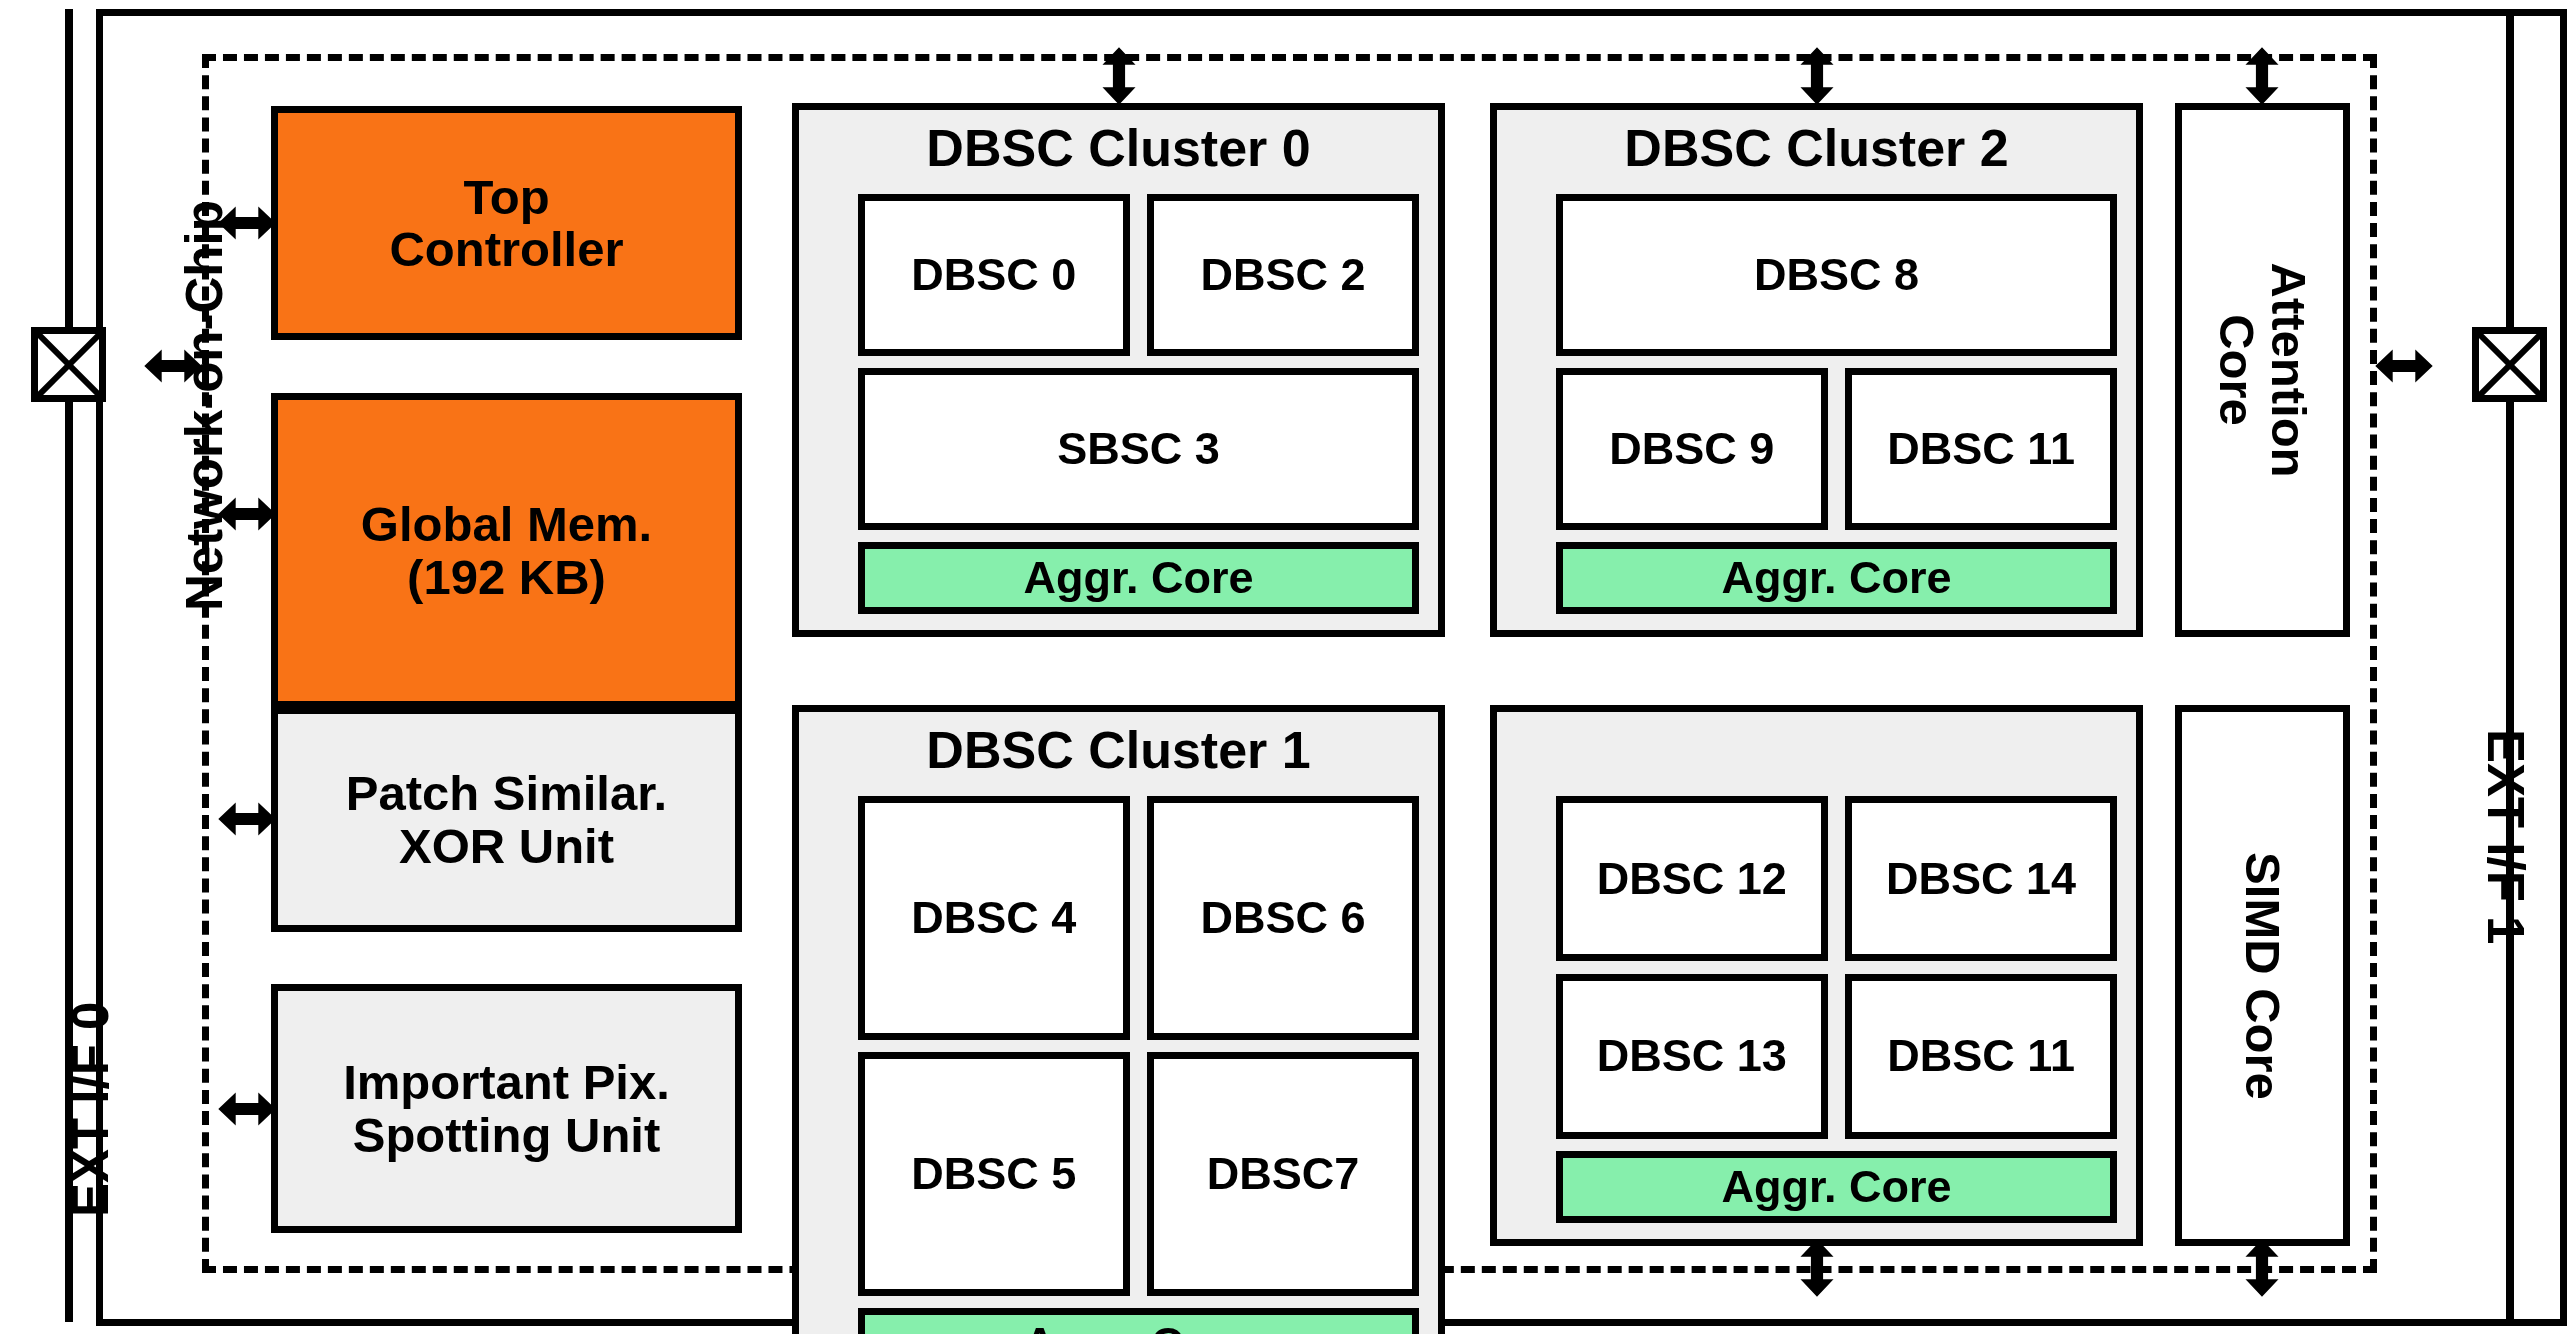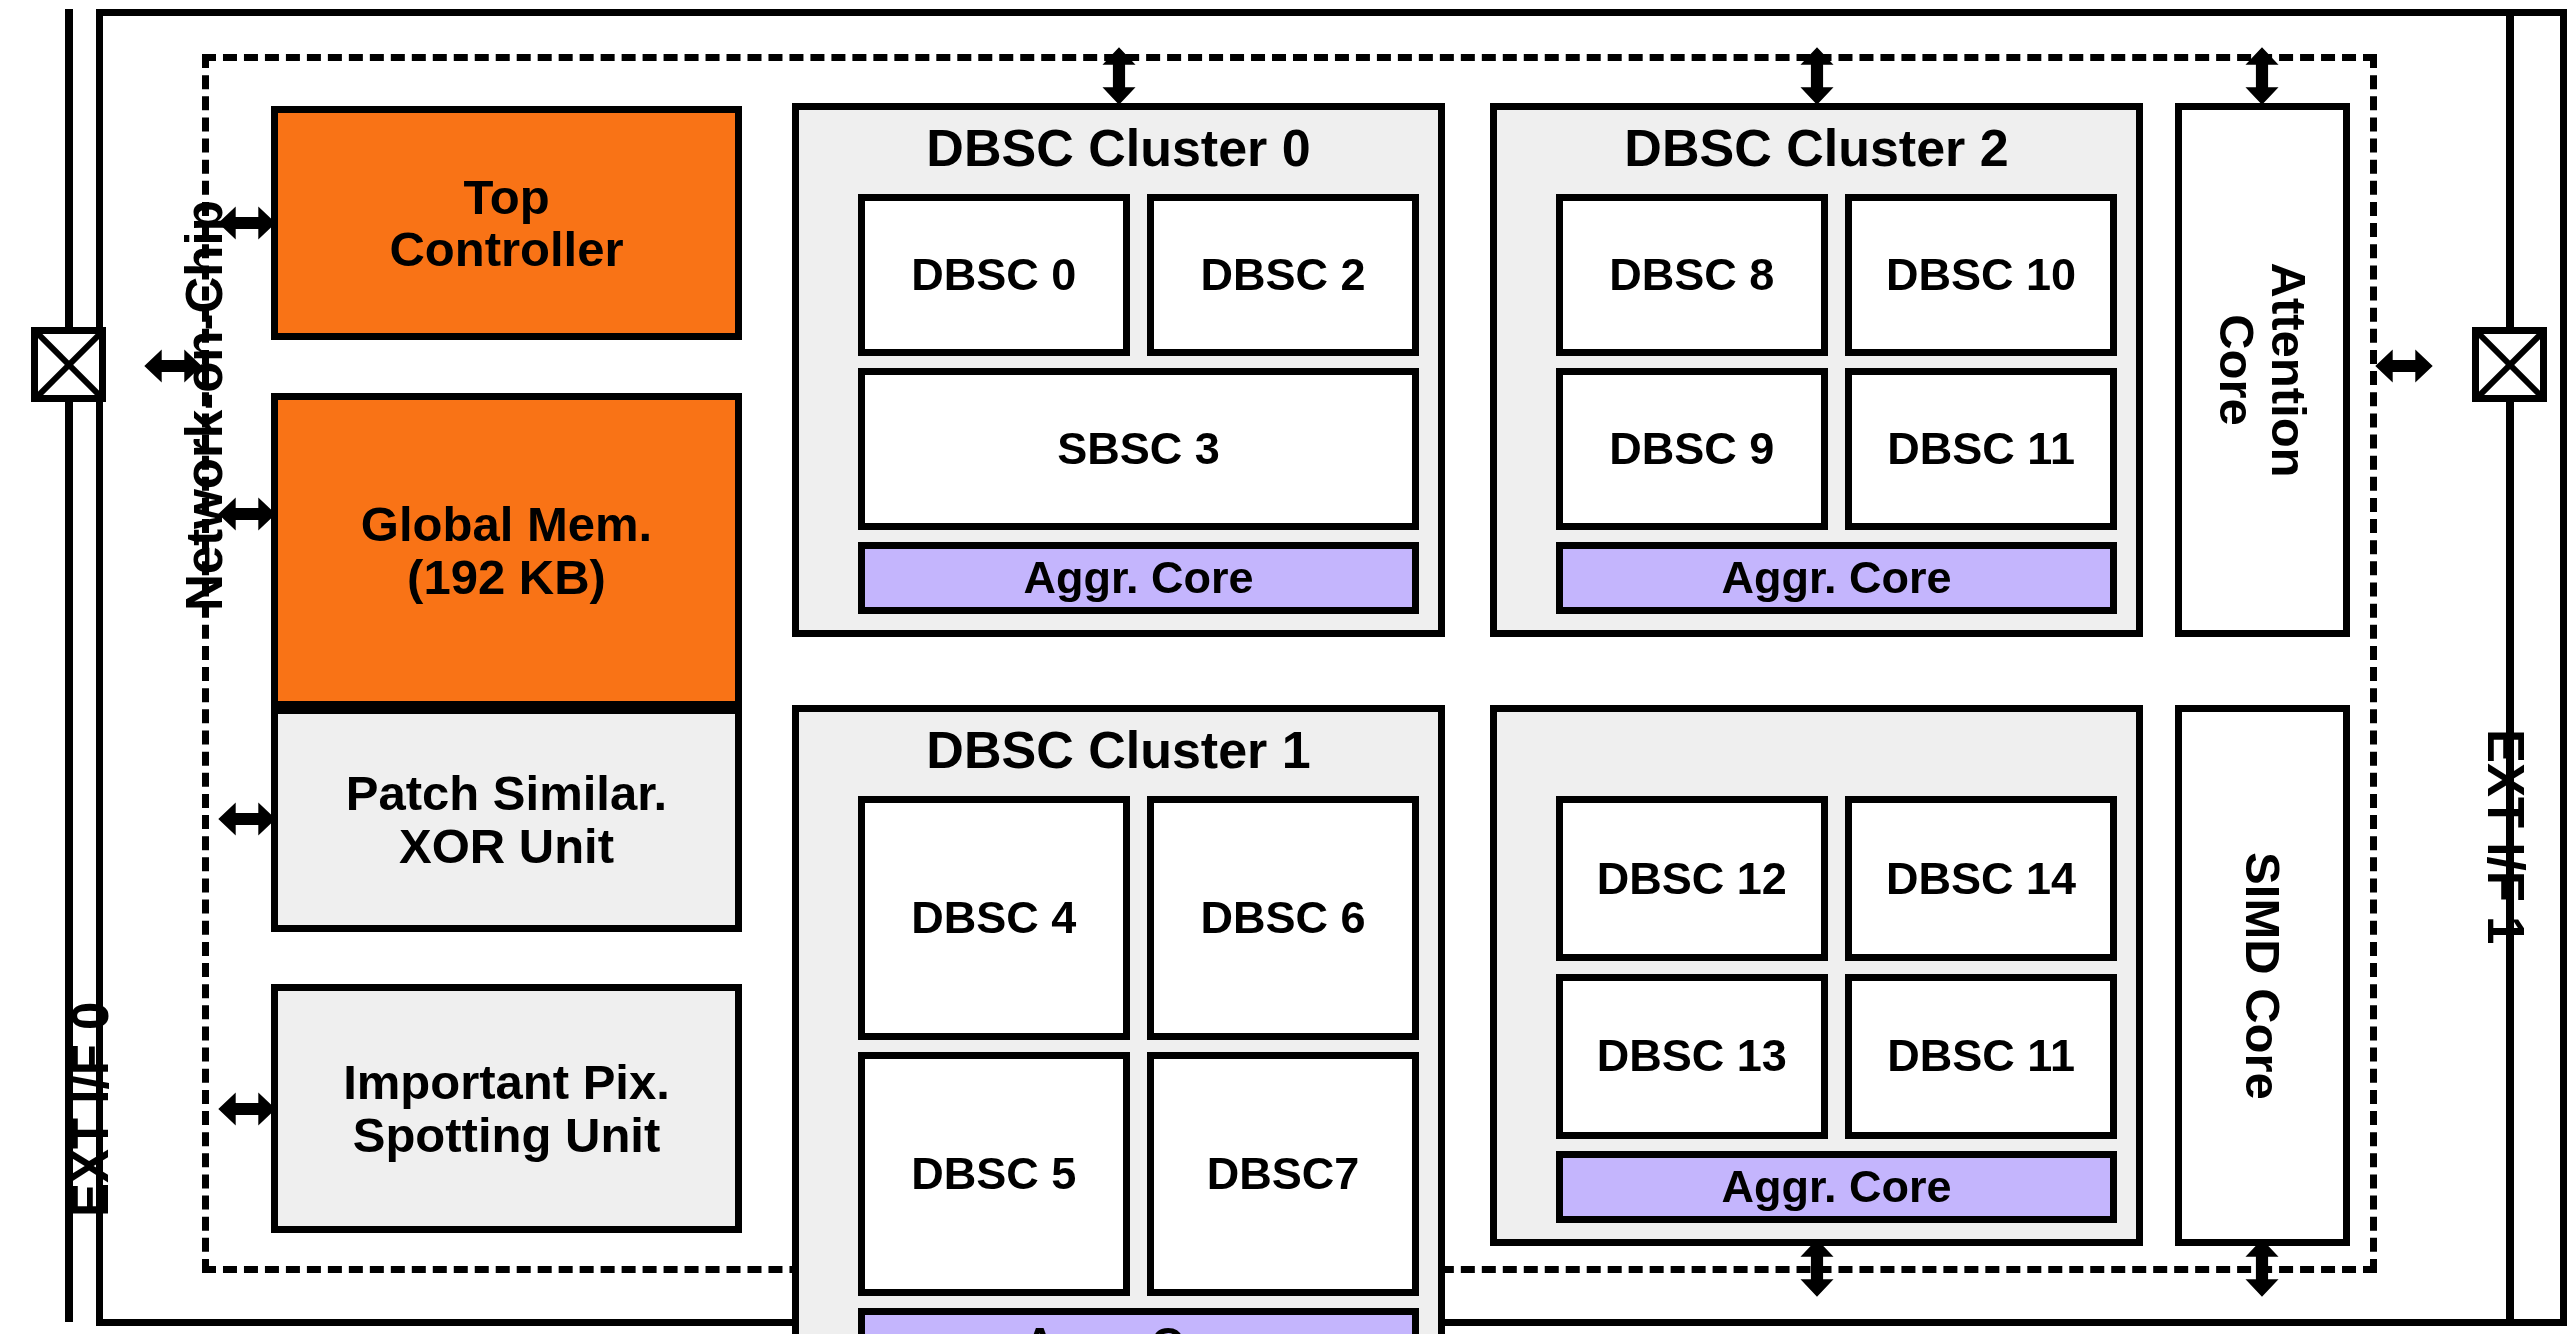--- a/index.html
+++ b/index.html
@@ -208,21 +208,21 @@
     white-space: nowrap;
   }
   .aggr-row {
     flex: 0 0 72px;
     display: flex;
   }
   .aggr-cell {
     flex: 1 1 auto;
     box-sizing: border-box;
     border: 7px solid #000;
-    background: #c4b5fd;
+    background: #86efac;
     display: flex;
     align-items: center;
     justify-content: center;
     font-weight: bold;
     font-size: 45px;
     color: #000;
   }
 
   #cluster-0 { left: 792px;  top: 103px;  width: 653px; height: 534px; }
   #cluster-2 { left: 1490px; top: 103px;  width: 653px; height: 534px; }
@@ -369,21 +369,20 @@
         <div class="aggr-cell">Aggr. Core</div>
       </div>
     </div>
   </div>
 
   <div class="cluster" id="cluster-2">
     <div class="cluster-title">DBSC Cluster 2</div>
     <div class="cluster-grid">
       <div class="cluster-row">
         <div class="core-cell">DBSC 8</div>
-        <div class="core-cell">DBSC 10</div>
       </div>
       <div class="cluster-row">
         <div class="core-cell">DBSC 9</div>
         <div class="core-cell">DBSC 11</div>
       </div>
       <div class="aggr-row">
         <div class="aggr-cell">Aggr. Core</div>
       </div>
     </div>
   </div>

